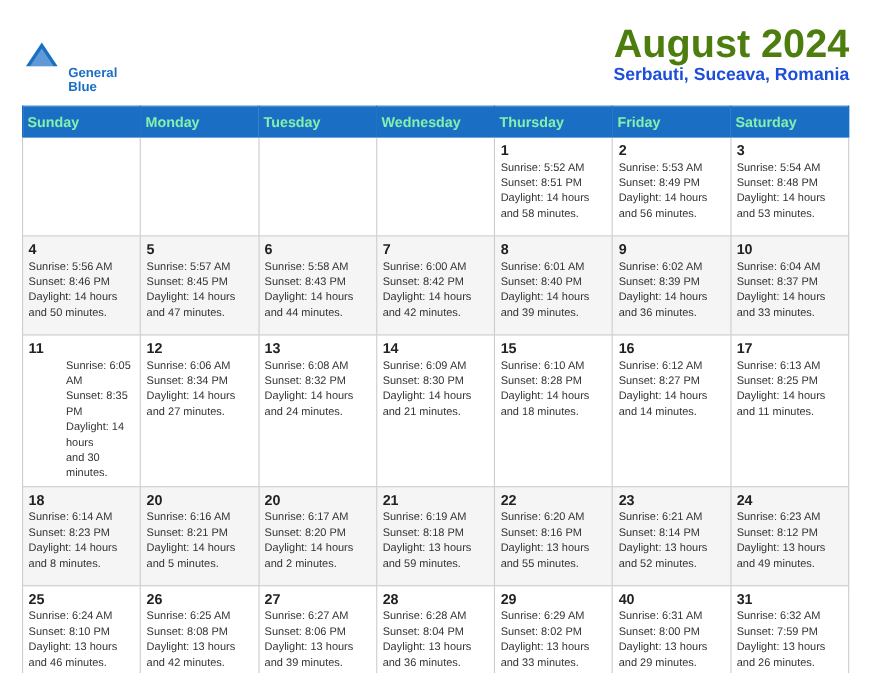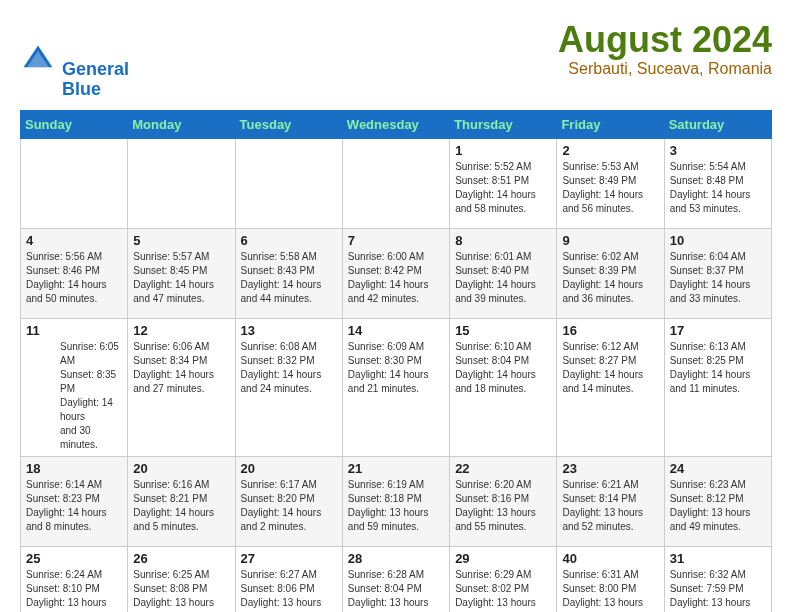--- a/index.html
+++ b/index.html
@@ -15,21 +15,21 @@
       justify-content: space-between;
       align-items: flex-start;
       margin-bottom: 10px;
     }
     .logo {
       display: flex;
       align-items: center;
       gap: 6px;
     }
     .logo-text {
-      font-size: 18px;
+      font-size: 12px;
       font-weight: bold;
       color: #333;
       line-height: 1.1;
       margin-top: 40px;
     }
     .logo-text span {
       color: #1a6fc4;
     }
     .logo-icon {
       width: 36px;
@@ -39,21 +39,22 @@
       text-align: right;
     }
     .month-year {
       font-size: 36px;
       font-weight: bold;
       color: #4d7c0f;
       line-height: 1.1;
     }
     .location {
       font-size: 16px;
-      color: #a16207;
+      color: #1d4ed8;
+      font-weight: bold;
     }
     table {
       width: 100%;
       border-collapse: collapse;
     }
     thead tr {
       background: #1a6fc4;
       color: #86efac;
     }
     thead th {
@@ -235,21 +236,21 @@
         <td>
           <div class="day-num">14</div>
           <div class="day-info" style="white-space: pre-line;">Sunrise: 6:09 AM
 Sunset: 8:30 PM
 Daylight: 14 hours
 and 21 minutes.</div>
         </td>
         <td>
           <div class="day-num">15</div>
           <div class="day-info" style="white-space: pre-line;">Sunrise: 6:10 AM
-Sunset: 8:04 PM
+Sunset: 8:28 PM
 Daylight: 14 hours
 and 18 minutes.</div>
         </td>
         <td>
           <div class="day-num">16</div>
           <div class="day-info" style="white-space: pre-line;">Sunrise: 6:12 AM
 Sunset: 8:27 PM
 Daylight: 14 hours
 and 14 minutes.</div>
         </td>

